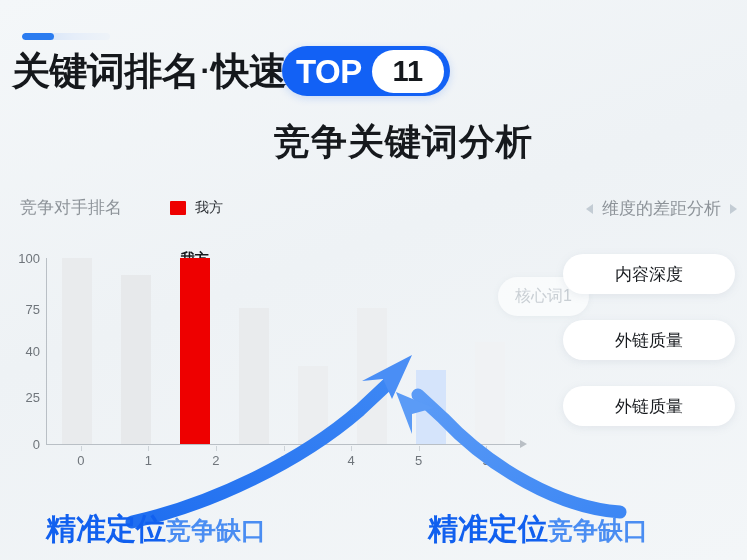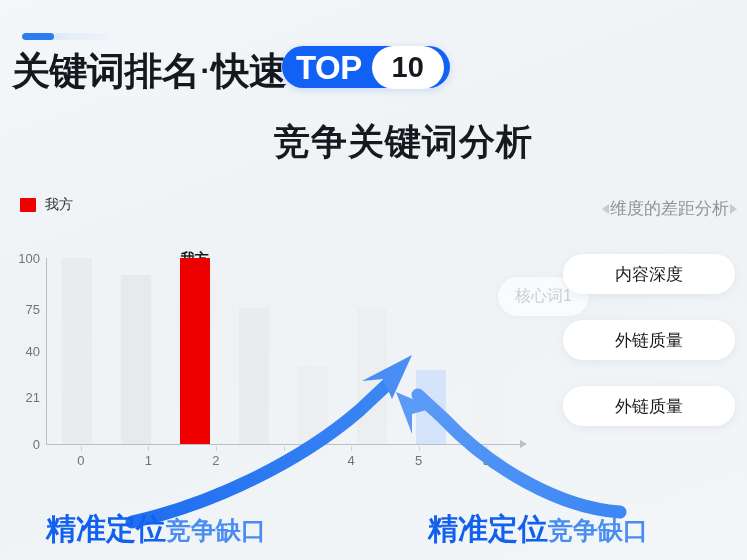--- a/index.html
+++ b/index.html
@@ -31,21 +31,21 @@
     font-size:38px; font-weight:bold; color:#15181c; letter-spacing:-0.5px;
     line-height:1; white-space:nowrap;text-align:center;
   }
   #headline .hl-dot{ font-size:30px; font-weight:bold; color:#15181c; margin:0 1px; }
   #headline .hl-text2{
     font-size:38px; font-weight:bold; color:#15181c; letter-spacing:-0.5px;
     line-height:1; white-space:nowrap; margin-right:-30px;
   }
   #top-badge{
     position:absolute; left:282px; top:46px;
-    height:42px; display:flex; align-items:center;
+    height:50px; display:flex; align-items:center;
     background:#1261f5; border-radius:26px; padding:0 6px 0 10px;
     box-shadow:0 2px 8px rgba(18,97,245,.18);
   }
   #top-badge .top-label{
     color:#ffffff; font-size:33px; font-weight:bold; letter-spacing:-0.5px;
     line-height:1; padding:0 10px 0 4px;
   }
   #top-badge .top-num{
     background:#ffffff; color:#15181c; font-size:29px; font-weight:bold;
     border-radius:22px; height:43px; min-width:72px;
@@ -67,21 +67,21 @@
     display:flex; align-items:center; gap:48px;
   }
   #legend-row .axis-title{ font-size:17px; color:#8d9399; }
   #legend-row .legend-item{ display:flex; align-items:center; gap:9px; }
   #legend-row .legend-swatch{ width:16px; height:14px; background:#ee0000; border-radius:1px; }
   #legend-row .legend-label{ font-size:14px; color:#2b2f34; }
 
   
   #dim-header{
     position:absolute; right:10px; top:197px;
-    display:flex; align-items:center; gap:1px;
+    display:flex; align-items:center; gap:9px;
   }
   #dim-header .tri{
     width:0;height:0;border-top:5px solid transparent;border-bottom:5px solid transparent;
   }
   #dim-header .tri.left{ border-right:7px solid #c3ccd4; }
   #dim-header .tri.right{ border-left:7px solid #c3ccd4; }
   #dim-header .dim-title{ font-size:17px; color:#8d9399; }
 
   
   #chart{ position:absolute; left:0; top:240px; width:560px; height:240px; }
@@ -146,44 +146,45 @@
   <div class="fill"></div>
 </div>
 
 <div id="headline">
   <span class="hl-text">关键词排名</span>
   <span class="hl-dot">·</span>
   <span class="hl-text2">快速</span>
 </div>
 <div id="top-badge">
   <span class="top-label">TOP</span>
-  <span class="top-num">10</span>
+  <span class="top-num">11</span>
 </div>
 
 <div id="subtitle">竞争关键词分析</div>
 
 <div id="legend-row">
+  <span class="axis-title">竞争对手排名</span>
   <span class="legend-item">
     <span class="legend-swatch"></span>
     <span class="legend-label">我方</span>
   </span>
 </div>
 
 <div id="dim-header">
   <span class="tri left"></span>
   <span class="dim-title">维度的差距分析</span>
   <span class="tri right"></span>
 </div>
 
 <div id="chart">
   <div class="ylabels">
       <div class="ylabel" style="top: 18px;">100</div>
       <div class="ylabel" style="top: 69.15px;">75</div>
       <div class="ylabel" style="top: 111px;">40</div>
-      <div class="ylabel" style="top: 156.57px;">21</div>
+      <div class="ylabel" style="top: 156.57px;">25</div>
       <div class="ylabel" style="top: 204px;">0</div>
     </div>
   <div class="yaxis"></div>
   <div class="xaxis"></div>
   <div class="xarrow"></div>
   <div class="plot">
     <div id="my-bar-label" style="left: 147.812px;">我方</div>
   <div class="bar" style="left: 14.5625px; width: 30px; height: 186px; background: rgb(233, 235, 237);"></div>
       <div class="bar" style="left: 73.6875px; width: 30px; height: 169.26px; background: rgb(231, 233, 235);"></div>
       <div class="bar" style="left: 132.812px; width: 30px; height: 186px; background: rgb(238, 0, 0);"></div>

